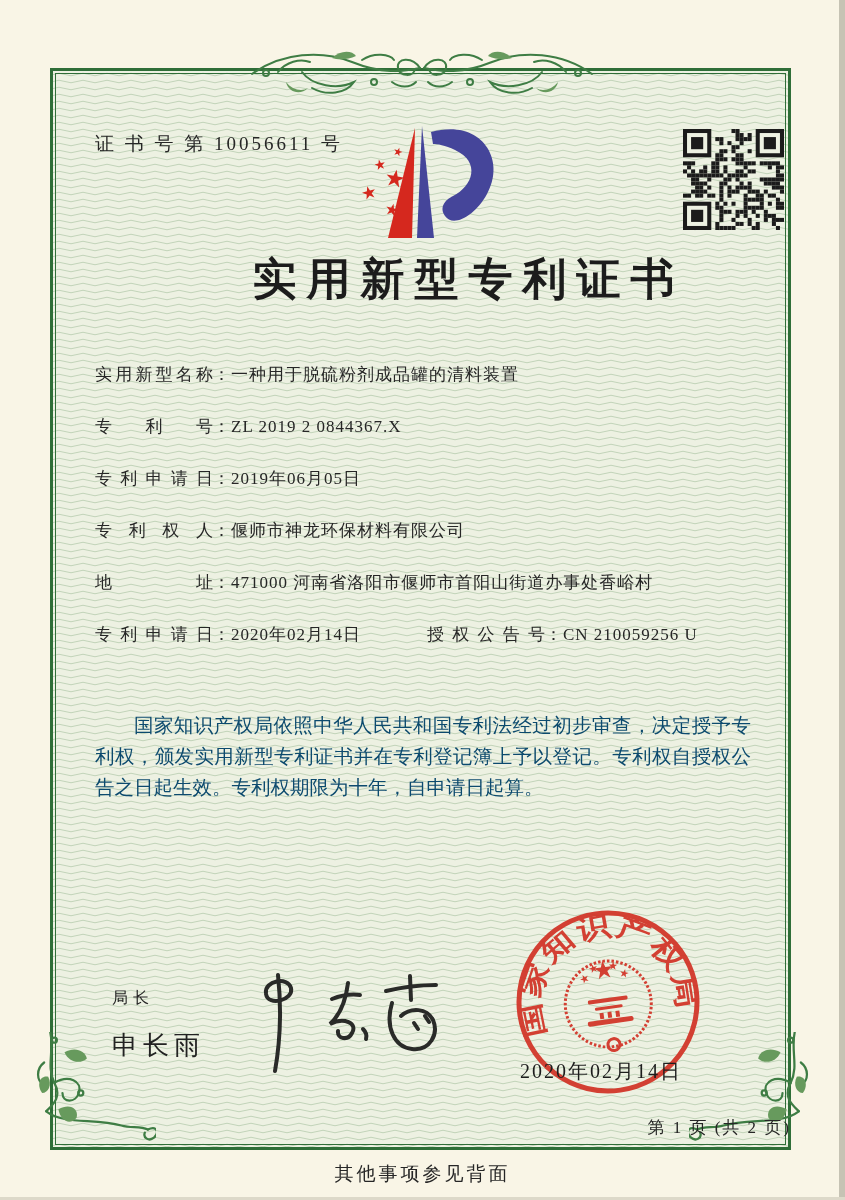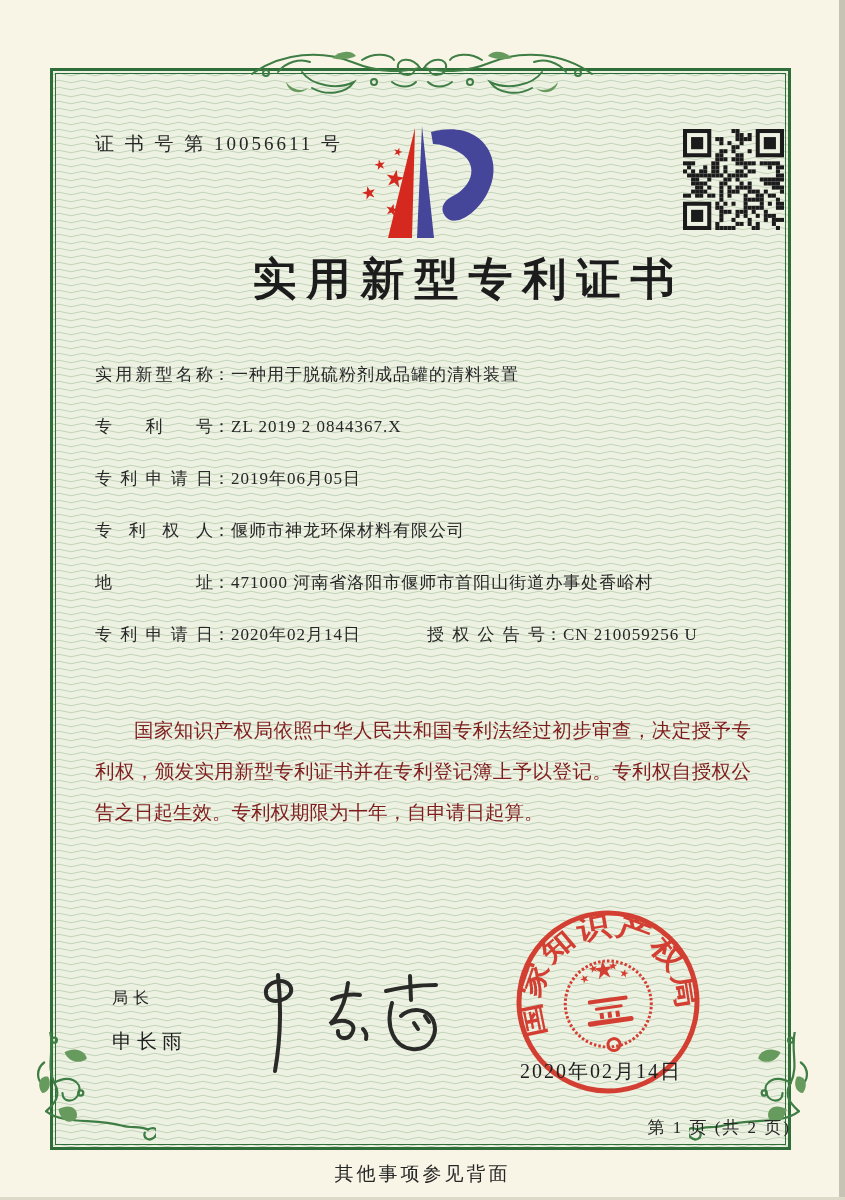--- a/index.html
+++ b/index.html
@@ -35,24 +35,24 @@
   .title{
     left:50px;top:250px;width:741px;margin:0;text-align:center;
     font-size:44px;font-weight:700;letter-spacing:10px;color:#1c1c1c;padding-left:48px;
   }
   .fields{left:95px;top:360px;width:660px;font-size:17px;color:#262626;}
   .frow{height:30px;line-height:30px;margin-bottom:22px;white-space:nowrap;}
   .flabel{display:inline-block;width:118px;text-align:justify;text-align-last:justify;vertical-align:top;}
   .fcolon{display:inline-block;width:18px;}
   .fvalue{letter-spacing:1px;}
   .pair1{display:inline-block;width:332px;}
-  .paras{left:95px;top:710px;width:656px;font-size:19.5px;line-height:41px;text-align:justify;color:#7f1d1d;}
+  .paras{left:95px;top:710px;width:656px;font-size:19.5px;line-height:31px;text-align:justify;color:#0c4a6e;}
   .paras p{margin:0;text-indent:2em;}
   .officer-title{left:112px;top:988px;font-size:16px;letter-spacing:5px;color:#222;}
-  .officer-name{left:112px;top:1028px;font-size:20px;letter-spacing:5px;color:#222;}
+  .officer-name{left:112px;top:1028px;font-size:26px;letter-spacing:5px;color:#222;}
   .signature{left:228px;top:962px;width:220px;height:112px;}
   .seal{left:512px;top:906px;width:192px;height:192px;opacity:.93;}
   .seal-date{left:520px;top:1058px;width:200px;font-size:20px;letter-spacing:2px;color:#1d1d1d;}
   .page-info{left:50px;top:1116px;width:741px;text-align:right;font-size:17px;letter-spacing:2px;color:#262626;}
   .back-note{left:0;top:1161px;width:845px;text-align:center;font-size:19px;letter-spacing:3px;color:#262626;}
 </style>
 </head>
 <body>
 
 <div class="abs edge-right"></div>

